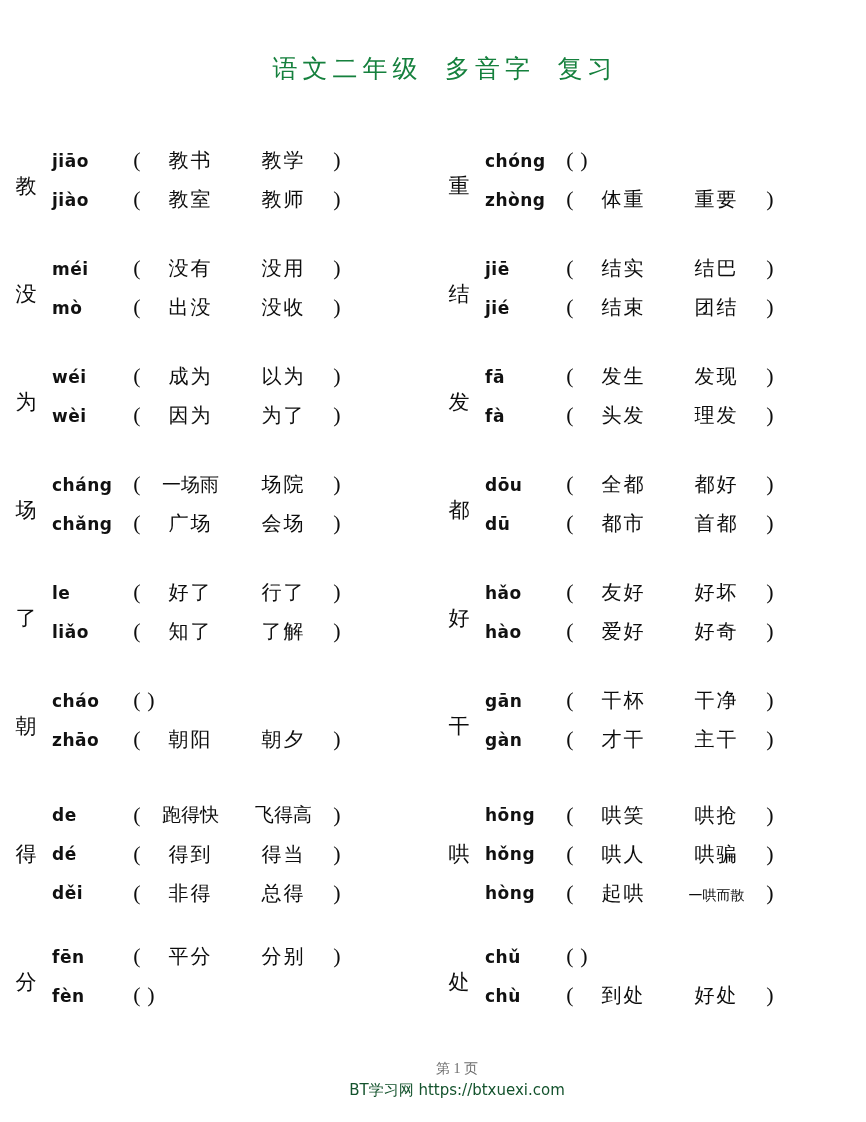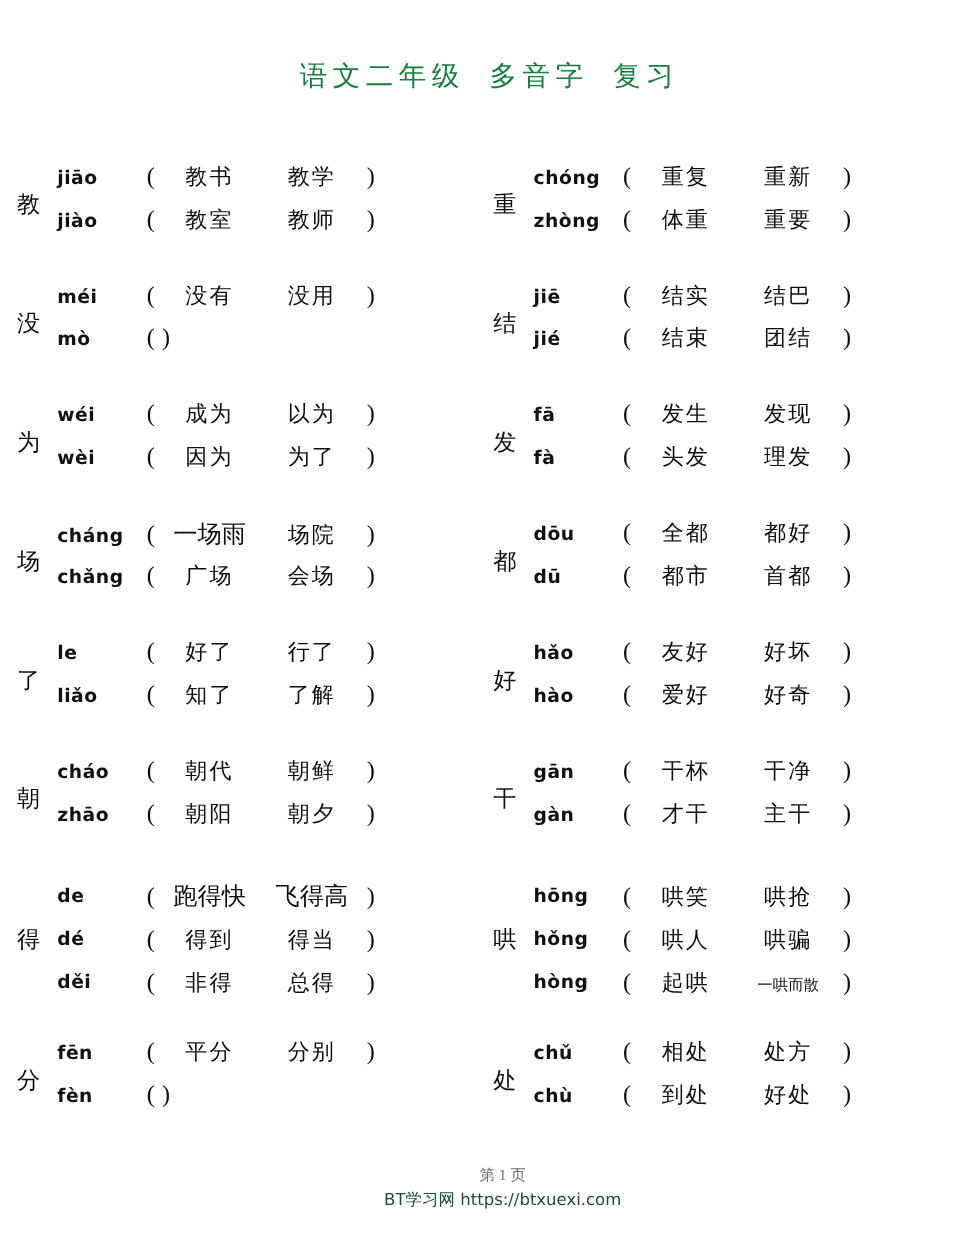--- a/index.html
+++ b/index.html
@@ -117,21 +117,21 @@
   .word {
     flex: 1 1 0;
     text-align: center;
     font-family: "Liberation Serif", "DejaVu Serif", serif;
     font-size: 20px;
     letter-spacing: 2px;
     color: #0d0d0d;
     white-space: nowrap;
   }
   .word.tight {
-    font-size: 22px;
+    font-size: 19px;
     letter-spacing: 0px;
     font-family: Liberation Serif, serif;
   }
   .word.tiny {
     font-size: 14px;
     letter-spacing: 0px;
   }
 
   
   .footer {
@@ -196,20 +196,24 @@
               <div class="paren">(</div>
               <div class="words">
                 <div class="word">没有</div>
                 <div class="word">没用</div>
               </div>
               <div class="paren">)</div>
             </div>
             <div class="row">
               <div class="pinyin">mò</div>
               <div class="paren">(</div>
+              <div class="words">
+                <div class="word">出没</div>
+                <div class="word">没收</div>
+              </div>
               <div class="paren">)</div>
             </div>
           </div>
         </div>
         <div class="entry">
           <div class="headword">为</div>
           <div class="rows">
             <div class="row">
               <div class="pinyin">wéi</div>
               <div class="paren">(</div>
@@ -275,24 +279,20 @@
               <div class="paren">)</div>
             </div>
           </div>
         </div>
         <div class="entry">
           <div class="headword">朝</div>
           <div class="rows">
             <div class="row">
               <div class="pinyin">cháo</div>
               <div class="paren">(</div>
-              <div class="words">
-                <div class="word">朝代</div>
-                <div class="word">朝鲜</div>
-              </div>
               <div class="paren">)</div>
             </div>
             <div class="row">
               <div class="pinyin">zhāo</div>
               <div class="paren">(</div>
               <div class="words">
                 <div class="word">朝阳</div>
                 <div class="word">朝夕</div>
               </div>
               <div class="paren">)</div>
@@ -351,24 +351,20 @@
           </div>
         </div>
       </div>
     <div class="col" id="right-col">
         <div class="entry">
           <div class="headword">重</div>
           <div class="rows">
             <div class="row">
               <div class="pinyin">chóng</div>
               <div class="paren">(</div>
-              <div class="words">
-                <div class="word">重复</div>
-                <div class="word">重新</div>
-              </div>
               <div class="paren">)</div>
             </div>
             <div class="row">
               <div class="pinyin">zhòng</div>
               <div class="paren">(</div>
               <div class="words">
                 <div class="word">体重</div>
                 <div class="word">重要</div>
               </div>
               <div class="paren">)</div>
@@ -521,24 +517,20 @@
               <div class="paren">)</div>
             </div>
           </div>
         </div>
         <div class="entry">
           <div class="headword">处</div>
           <div class="rows">
             <div class="row">
               <div class="pinyin">chǔ</div>
               <div class="paren">(</div>
-              <div class="words">
-                <div class="word">相处</div>
-                <div class="word">处方</div>
-              </div>
               <div class="paren">)</div>
             </div>
             <div class="row">
               <div class="pinyin">chù</div>
               <div class="paren">(</div>
               <div class="words">
                 <div class="word">到处</div>
                 <div class="word">好处</div>
               </div>
               <div class="paren">)</div>

